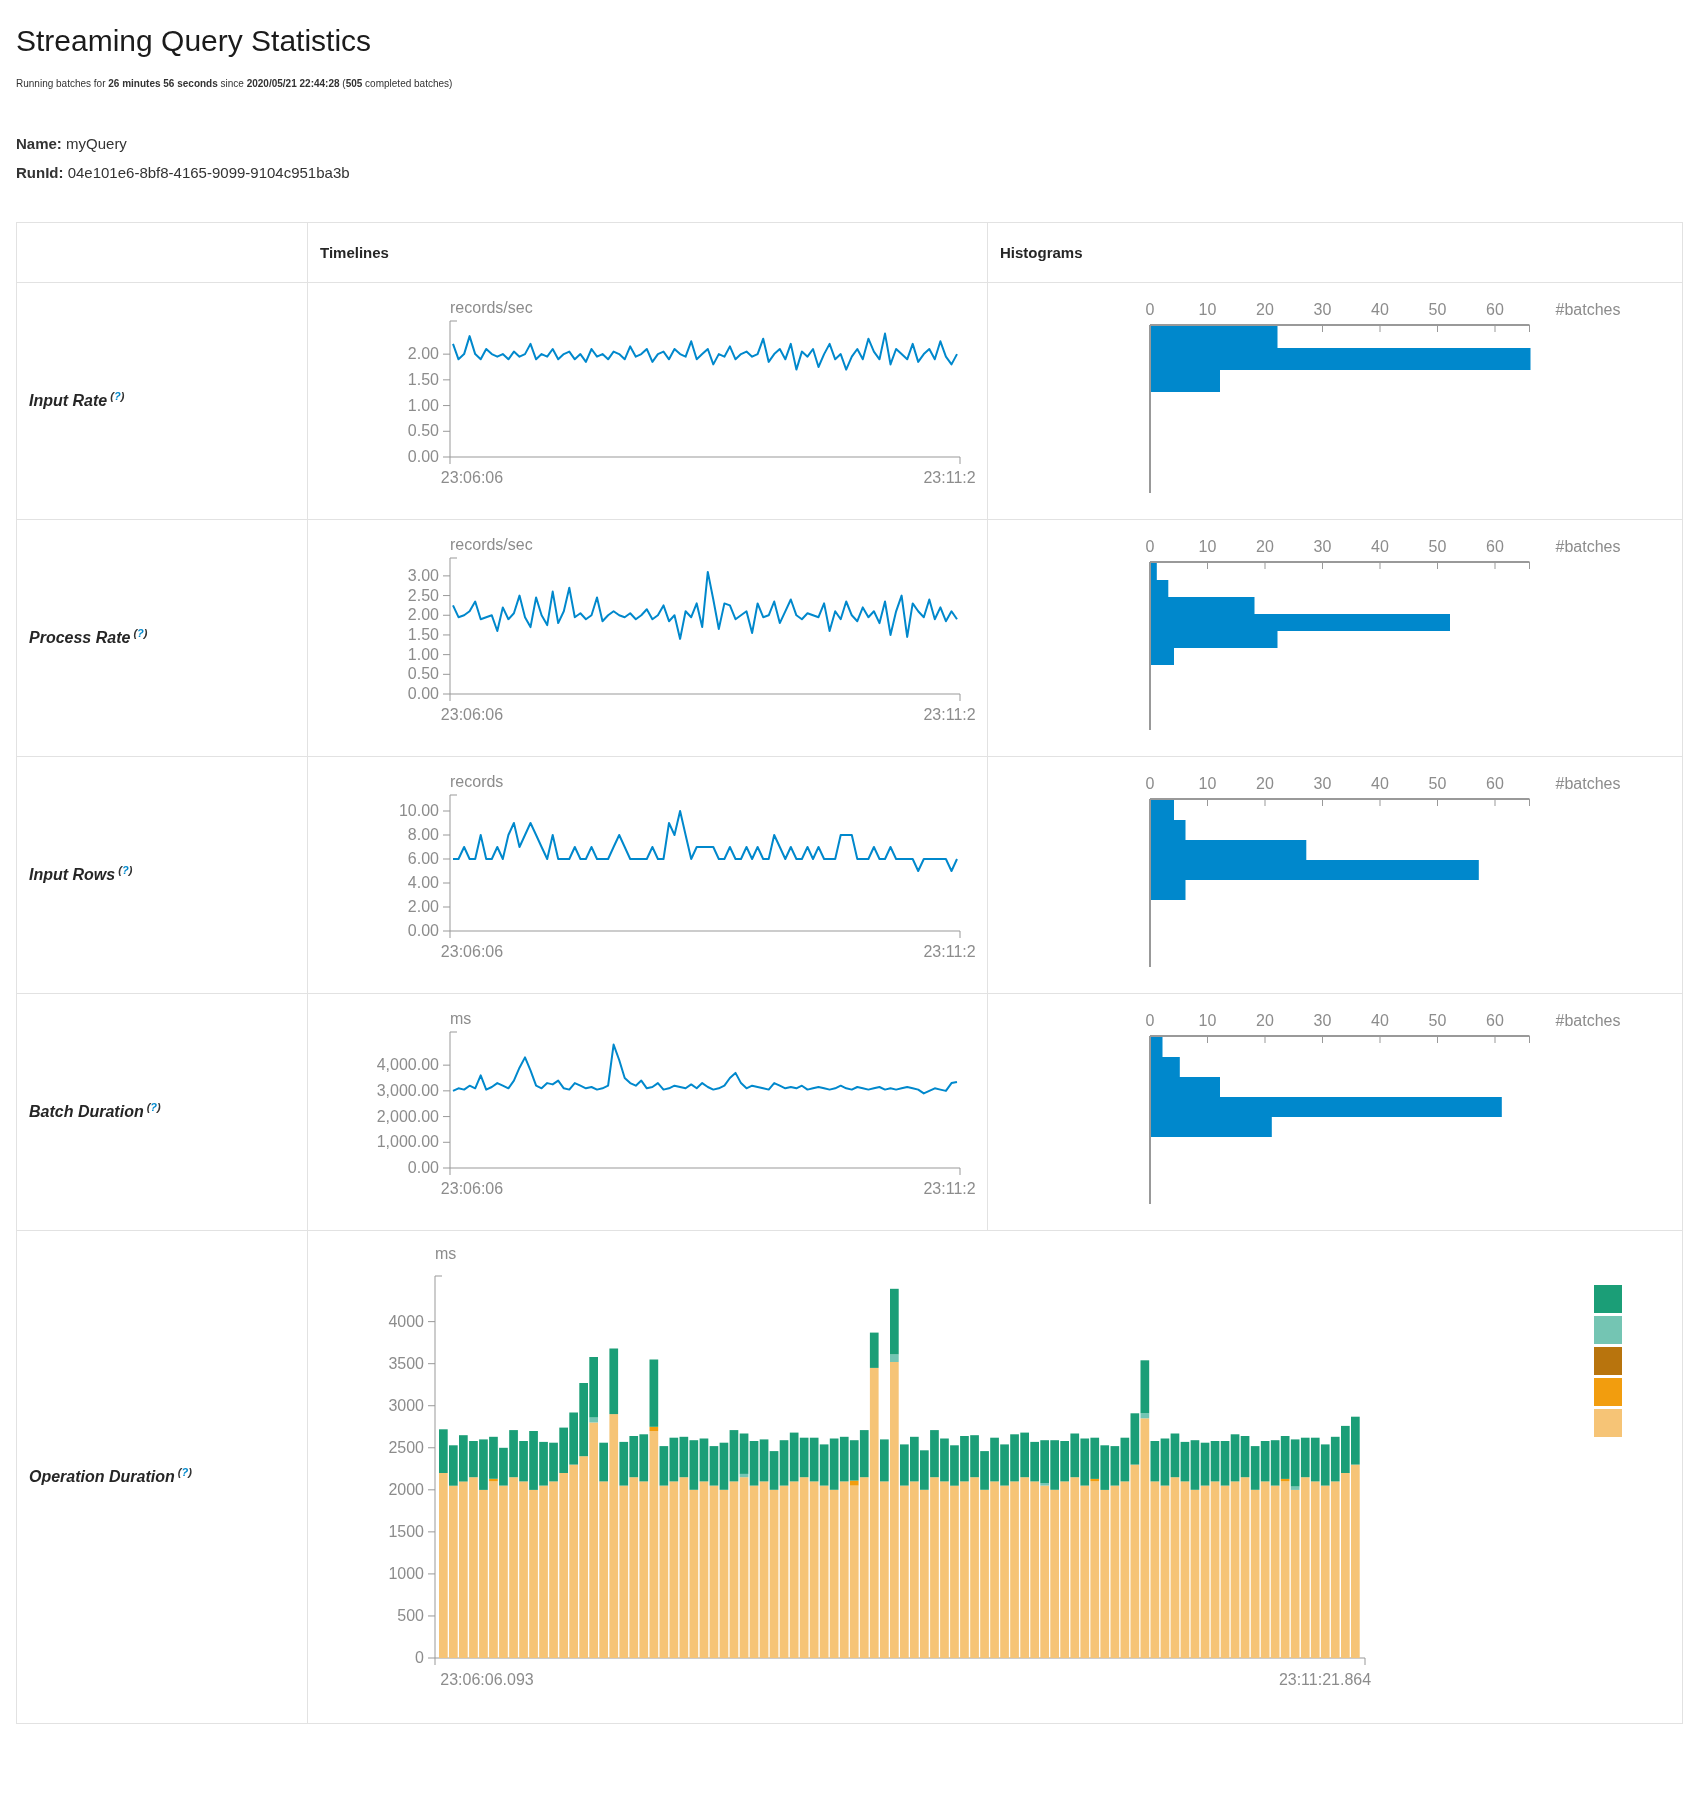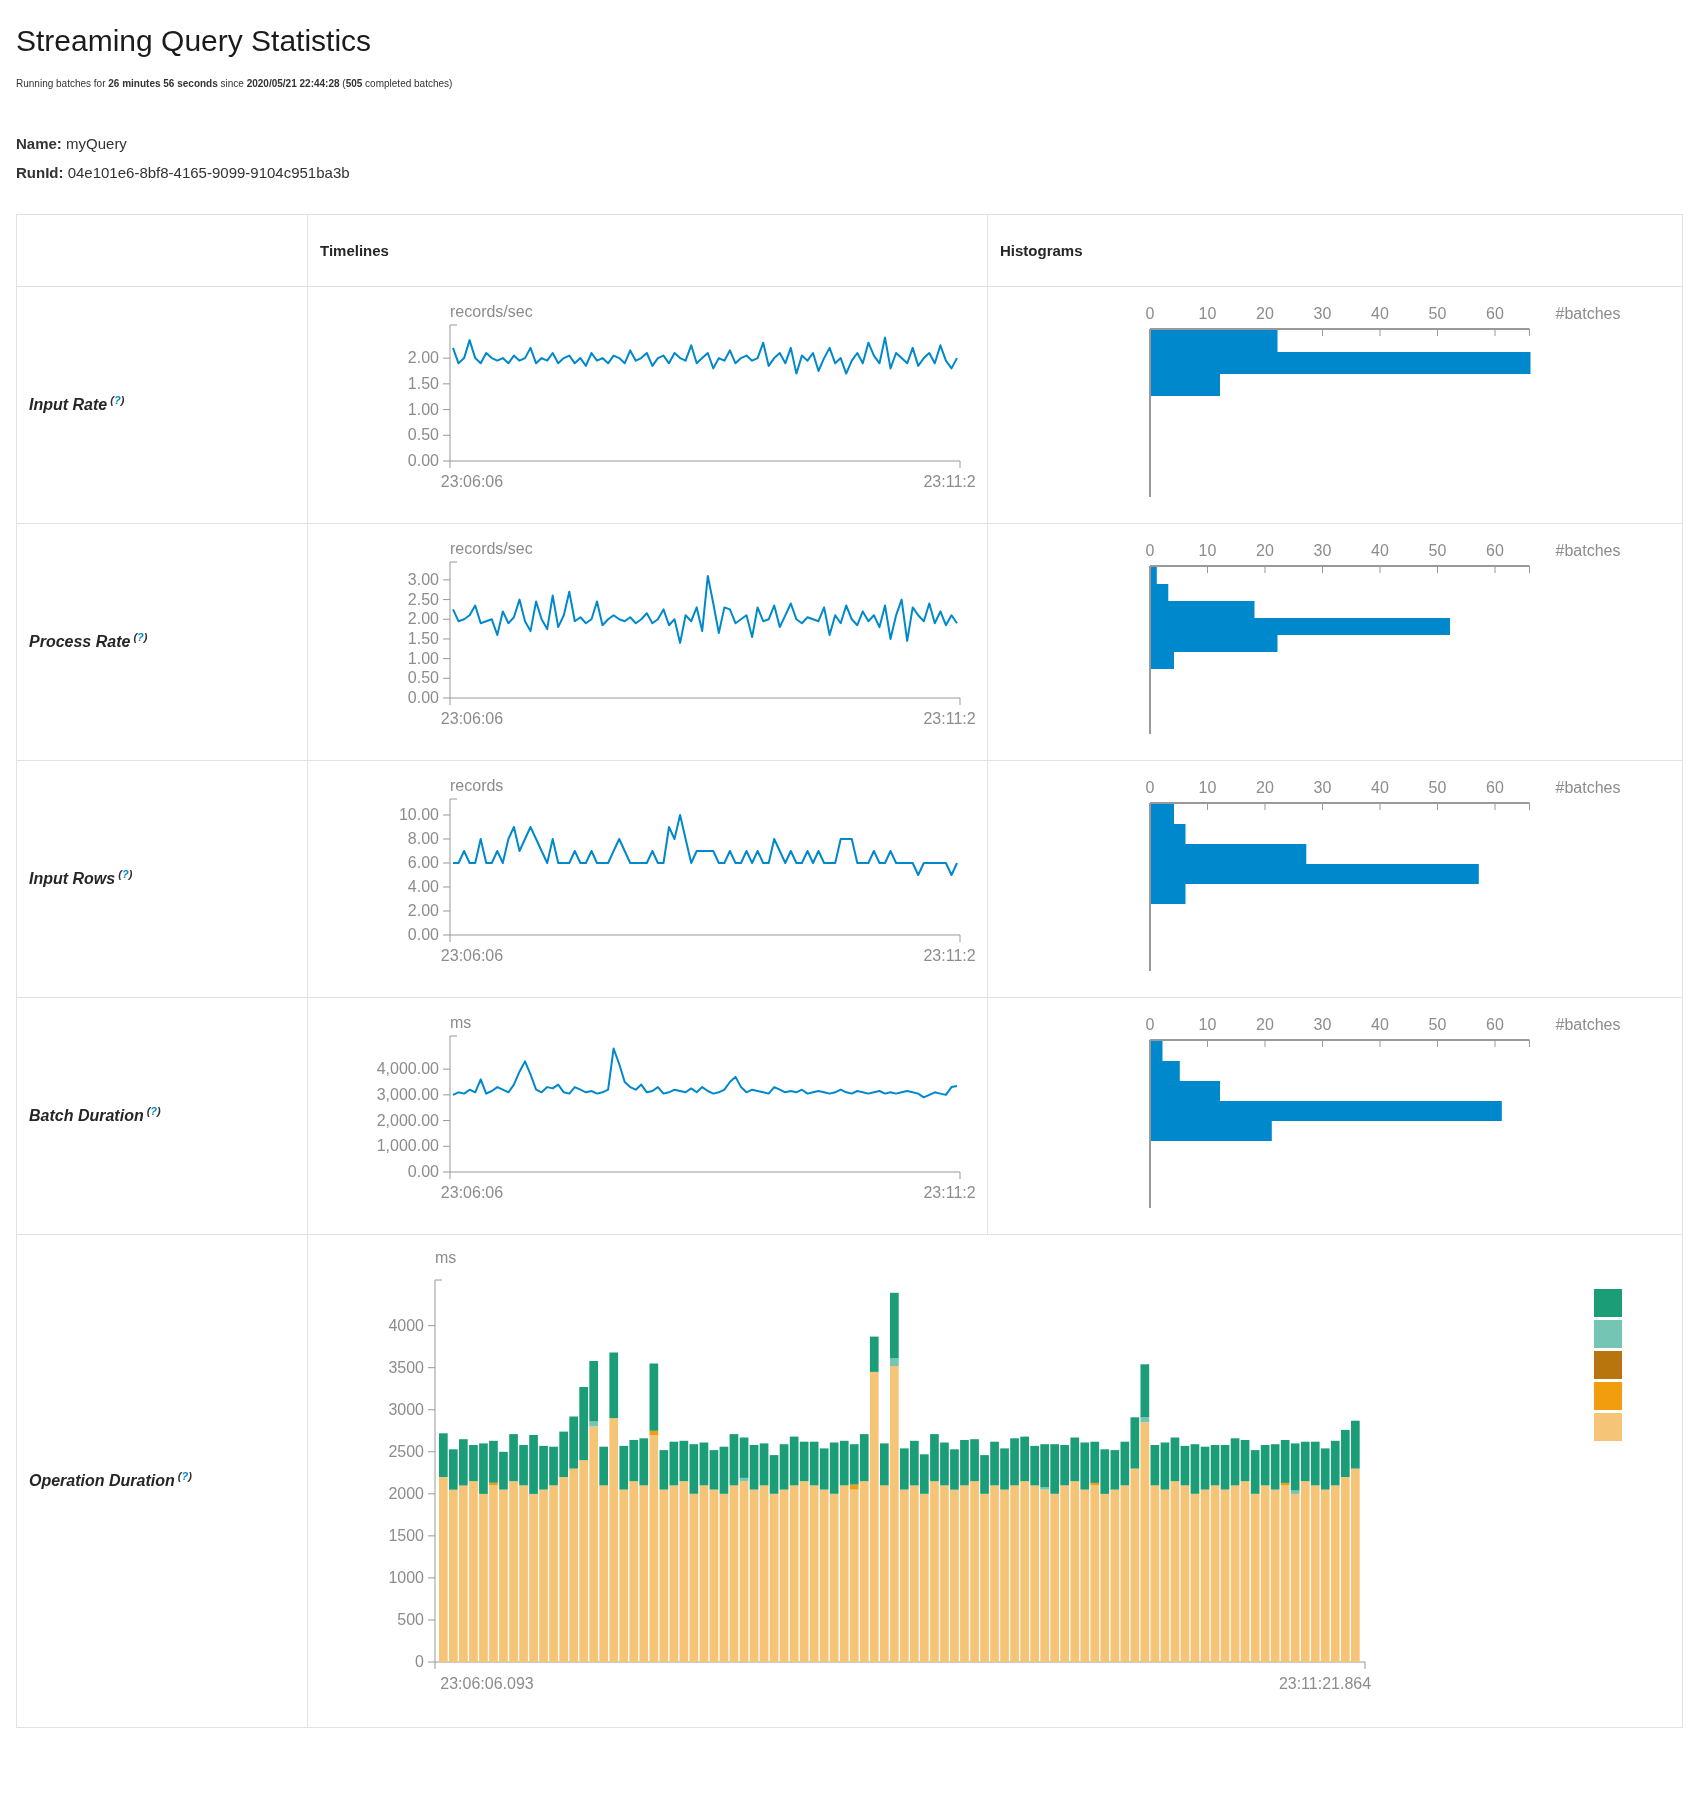--- a/index.html
+++ b/index.html
@@ -1,24 +1,24 @@
 <!DOCTYPE html>
 <html><head>
 <meta charset="utf-8">
 <style>
   html,body{margin:0;padding:0;background:#fff;color:#333;font-family:"Liberation Sans","DejaVu Sans",sans-serif;}
   body{padding:10px 16px 30px 16px;width:1661px;}
   h1{font-size:30px;font-weight:400;color:#1b1b1b;margin:14px 0 20px 0;}
   .subtitle{font-size:10px;color:#333;margin:0 0 40px 0;}
   .subtitle b{font-weight:700;}
-  .queryinfo{font-size:15px;line-height:1.95;margin-bottom:26px;}
+  .queryinfo{font-size:15px;line-height:1.95;margin-bottom:34px;}
   .queryinfo b{font-weight:700;}
   table.stats{border-collapse:collapse;margin-top:8px;}
   table.stats th, table.stats td{border:1px solid #e2e2e2;padding:12px;}
-  table.stats th{font-size:15px;font-weight:700;text-align:left;padding:27px 12px;color:#262626;}
+  table.stats th{font-size:15px;font-weight:700;text-align:left;padding:21px 12px;color:#262626;}
   td.rowlabel{width:266px;min-width:266px;vertical-align:middle;padding-left:16px;font-size:16px;font-weight:700;color:#262626;font-style:italic;}
   sup.help{font-size:11px;font-weight:700;color:#333;margin-left:3px;}
   sup.help .q{color:#0088cc;}
   td.chartcell{vertical-align:top;padding:4px 2px;}
   svg{display:block;}
   svg text{font-family:"Liberation Sans","DejaVu Sans",sans-serif;}
 </style>
 </head>
 <body>
 

